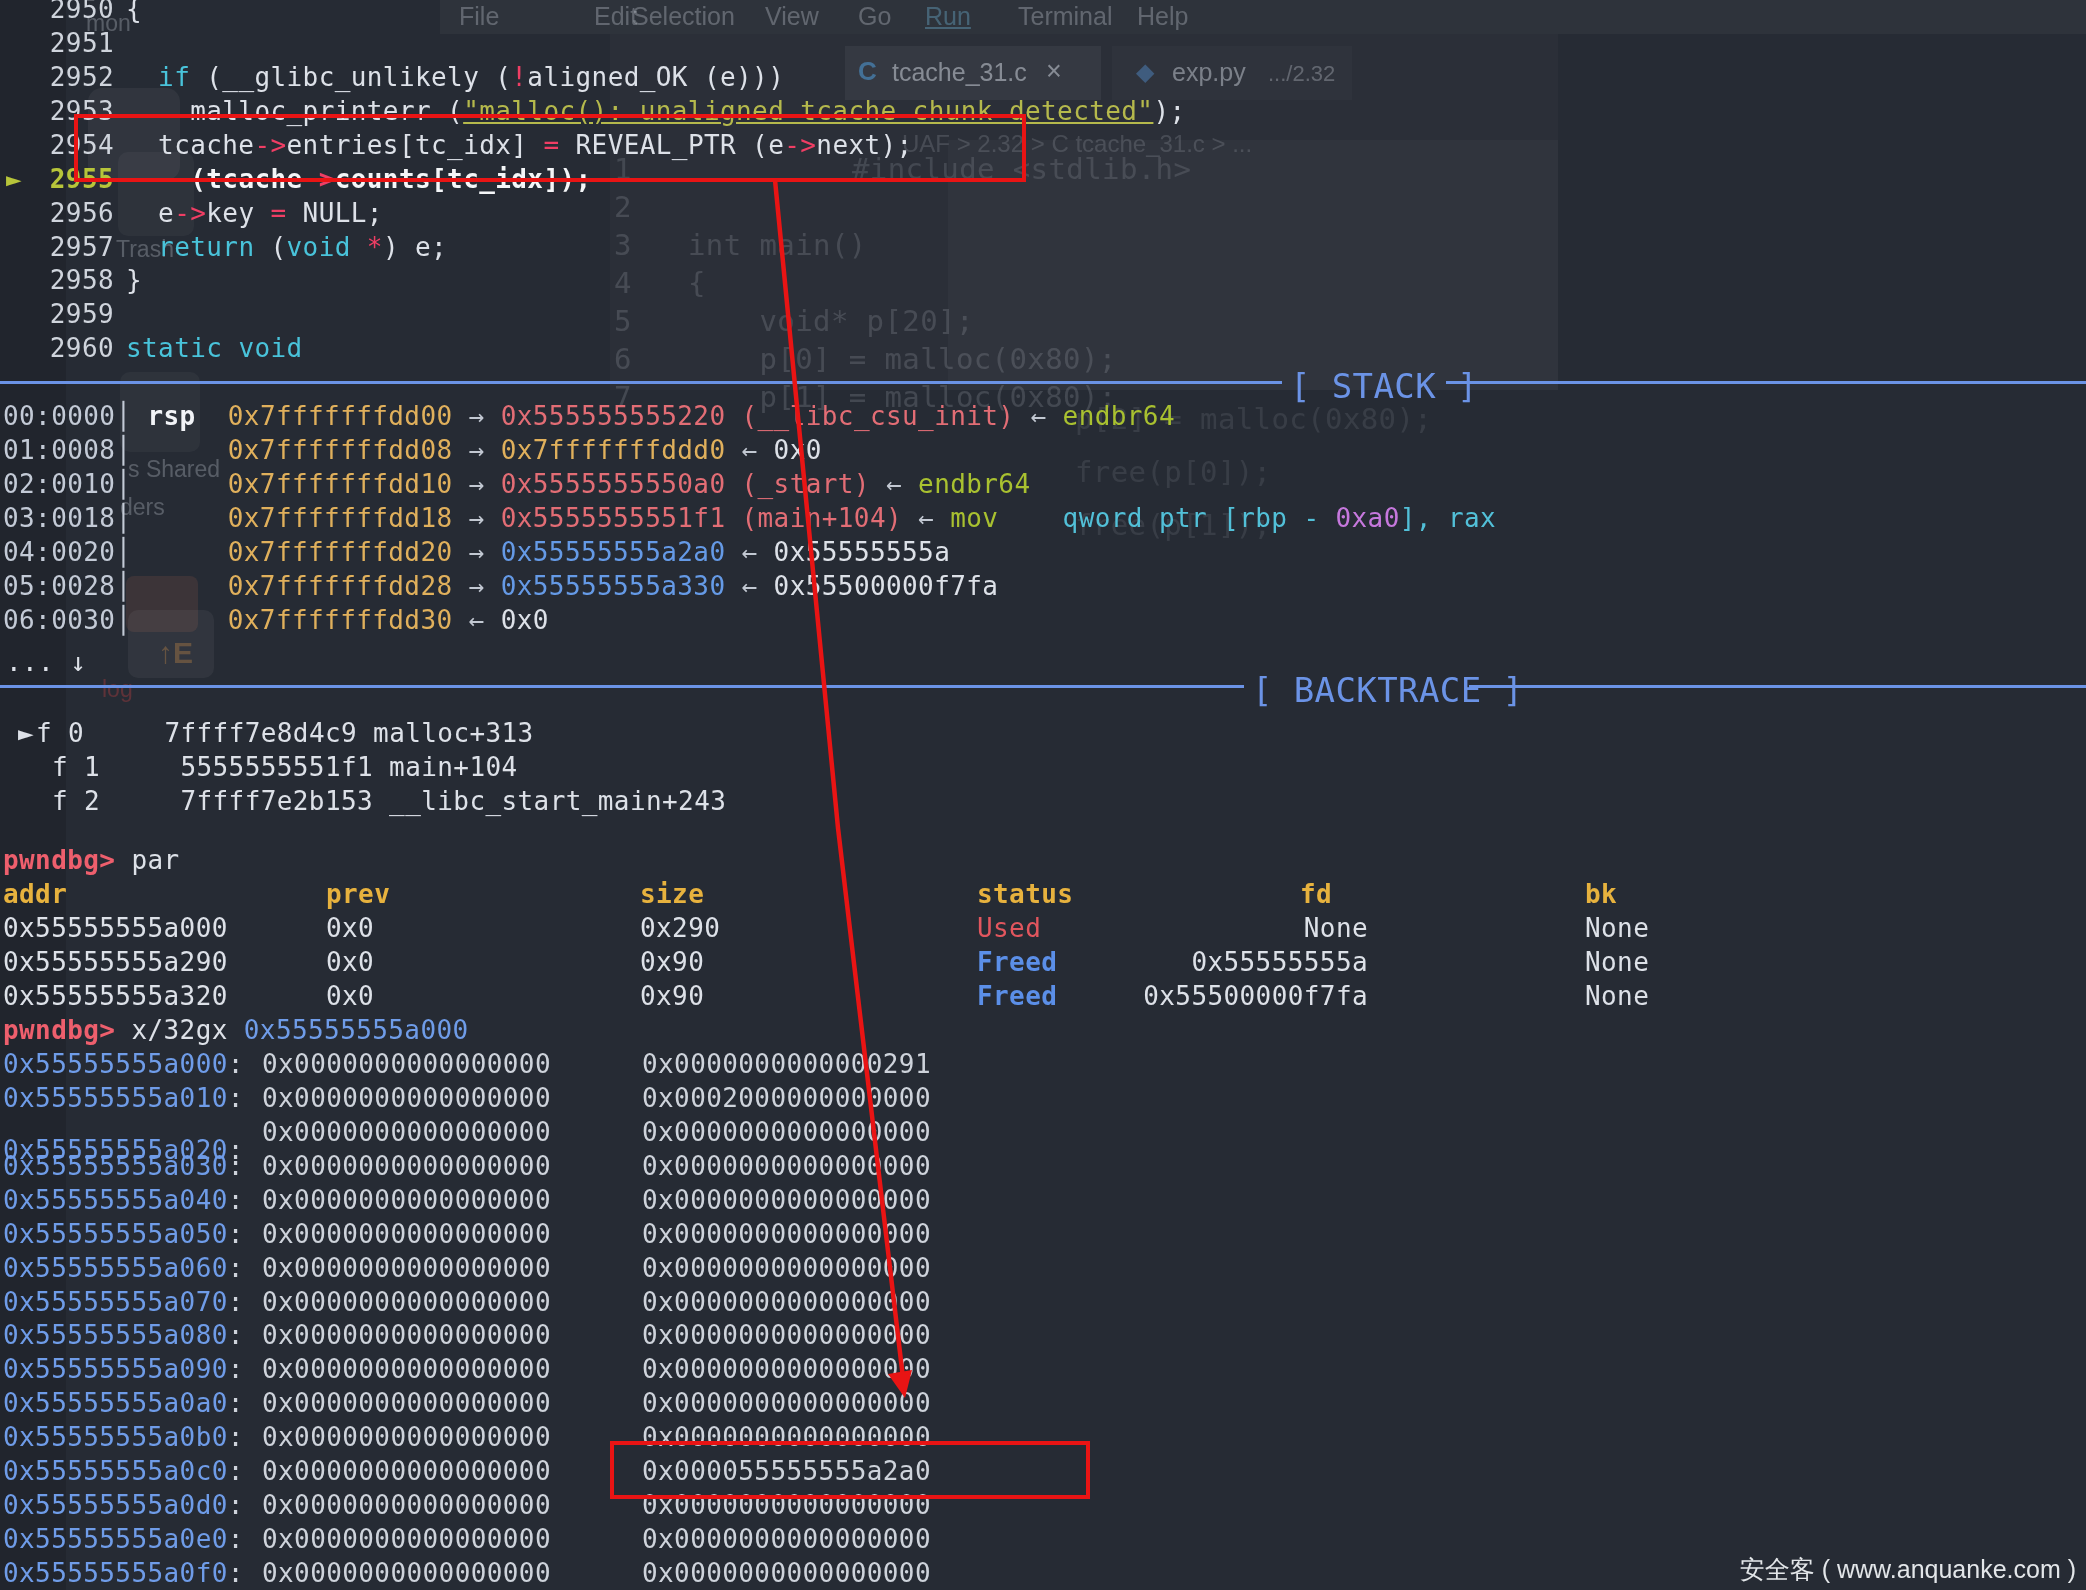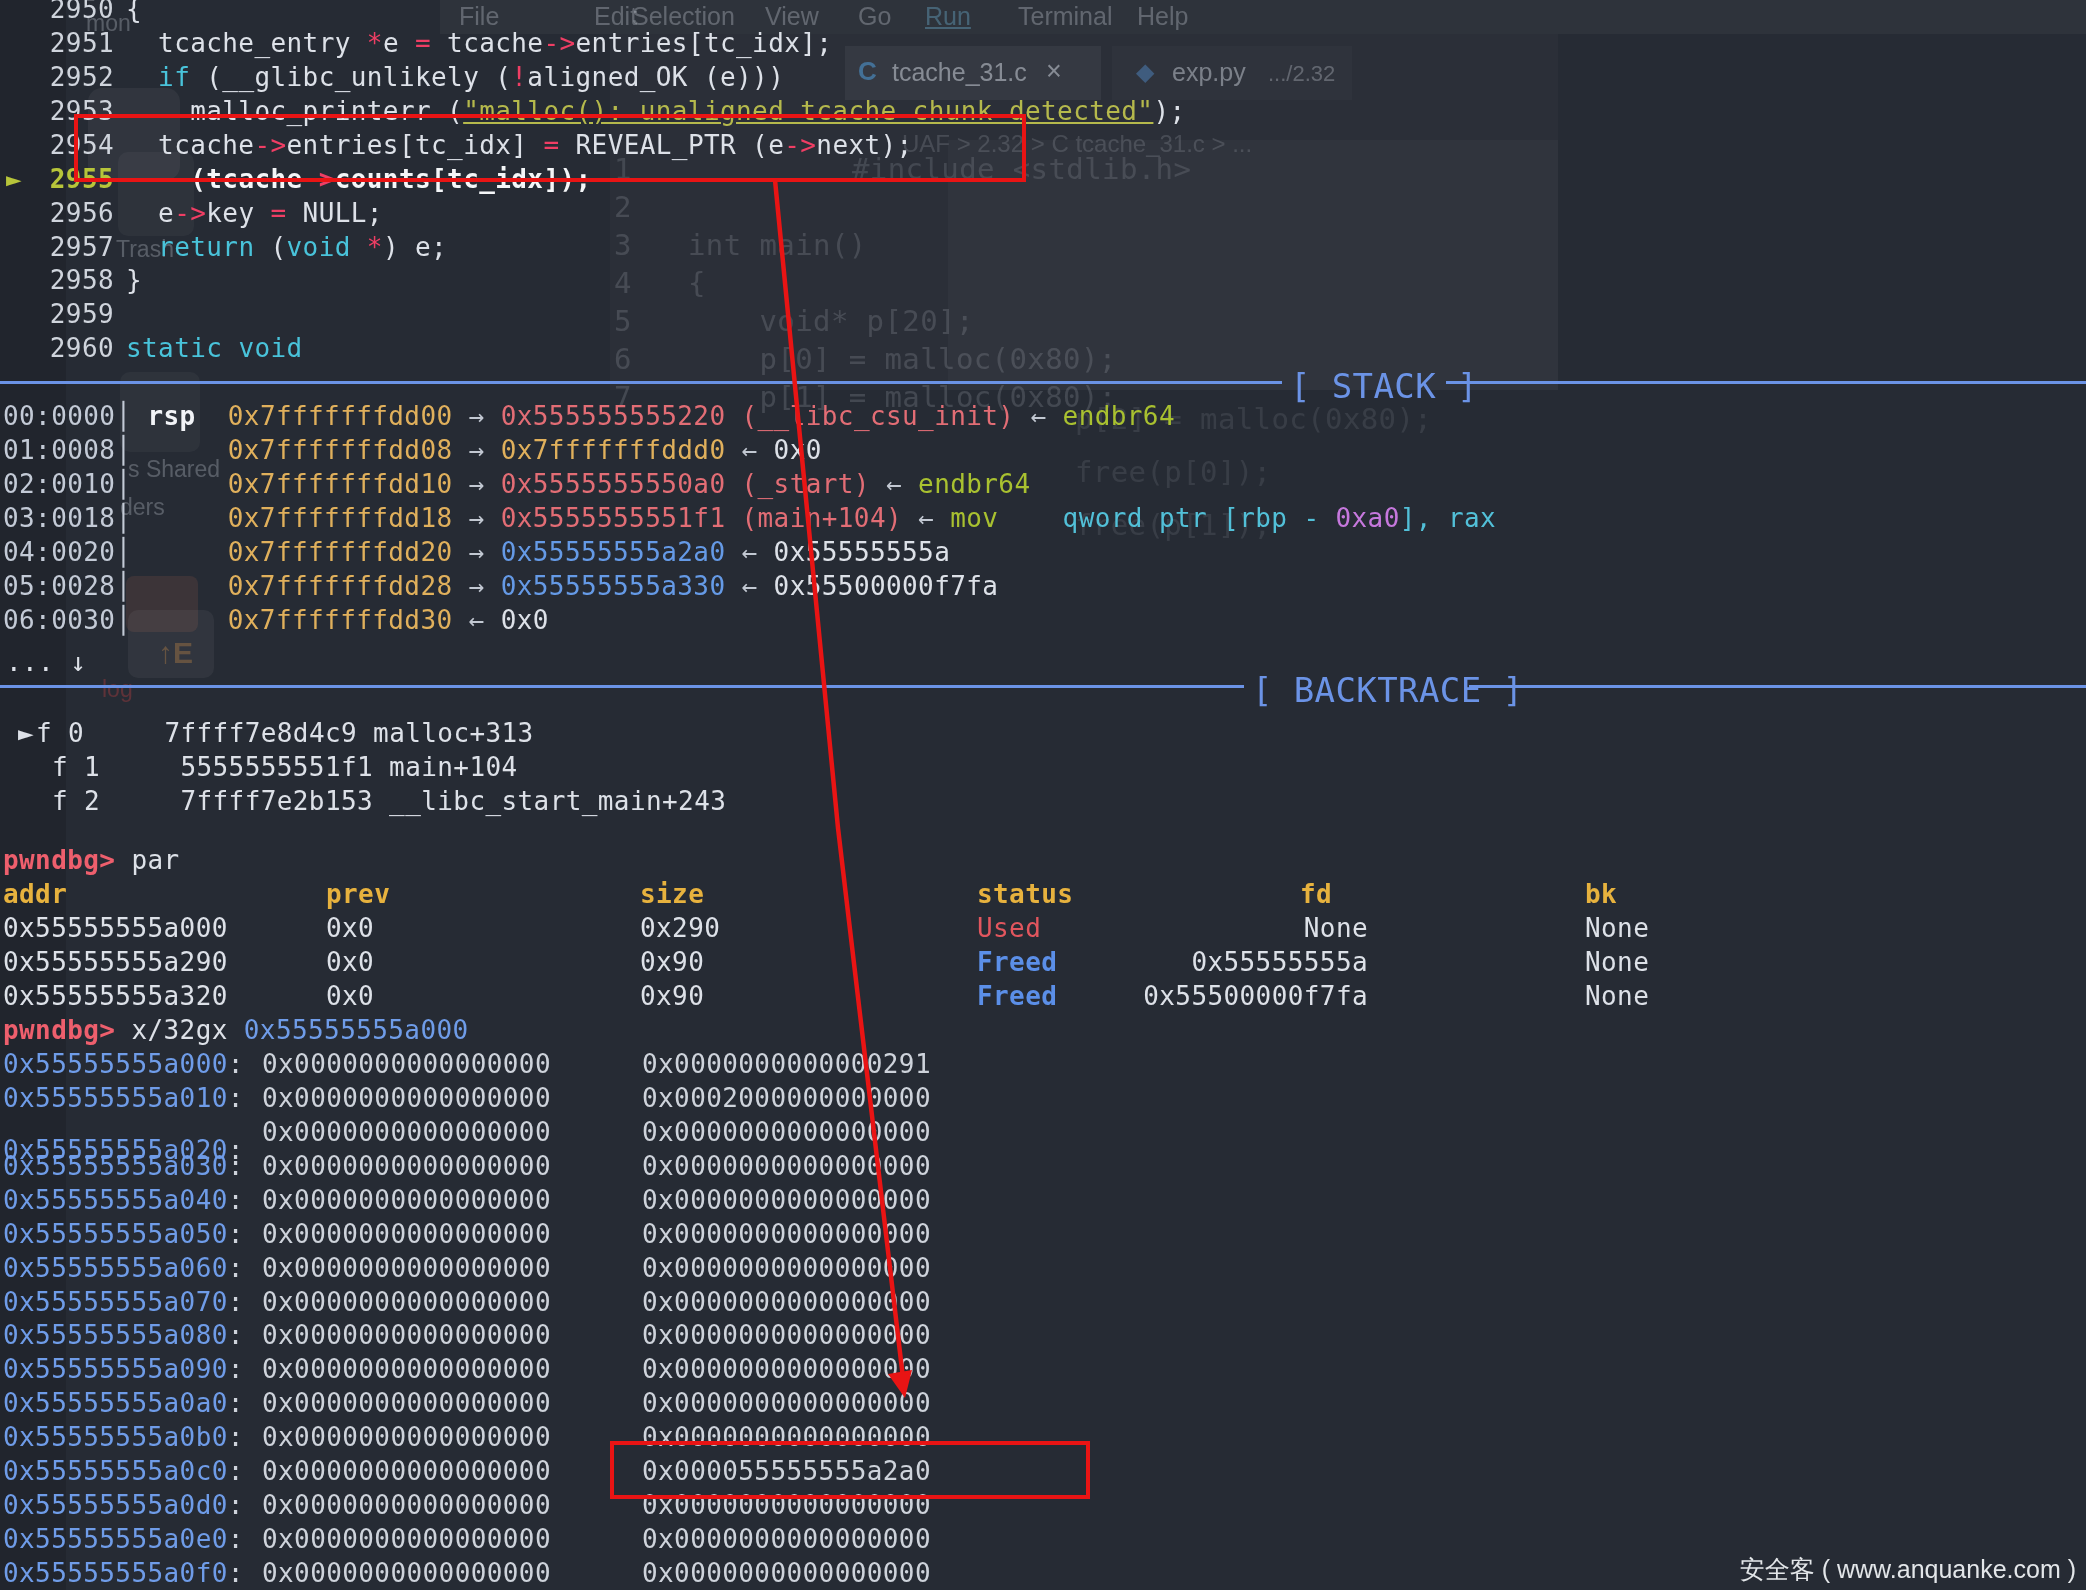--- a/index.html
+++ b/index.html
@@ -81,21 +81,21 @@
       <span class="ghost sans" style="left: 86px; top: 10px; font-size: 23px; opacity: 0.28; color: rgb(215, 221, 230); font-weight: normal;">mon</span>
       <span class="ghost sans" style="left: 116px; top: 236px; font-size: 23px; opacity: 0.28; color: rgb(215, 221, 230); font-weight: normal;">Trash</span>
       <span class="ghost sans" style="left: 128px; top: 456px; font-size: 23px; opacity: 0.28; color: rgb(215, 221, 230); font-weight: normal;">s Shared</span>
       <span class="ghost sans" style="left: 120px; top: 494px; font-size: 23px; opacity: 0.28; color: rgb(215, 221, 230); font-weight: normal;">ders</span>
       <span class="ghost sans" style="left: 102px; top: 676px; font-size: 23px; opacity: 0.28; color: #ef4444; font-weight: normal;">log</span>
       <span class="ghost sans" style="left: 158px; top: 636px; font-size: 30px; opacity: 0.3; color: rgb(224, 154, 74); font-weight: bold;">↑E</span>
     </div>
   <div id="terminal">
     <div id="source-section">
         <div class="row mono src-row" style="top: -8px;"><span class="src-mk"></span><span class="src-num">2950</span><span class="src-code"><span class="c-w">{</span></span></div>
-        <div class="row mono src-row" style="top: 25.93px;"><span class="src-mk"></span><span class="src-num">2951</span><span class="src-code"><span class="c-w">  tcache_entry </span><span class="c-op">*</span><span class="c-w">e </span><span class="c-op">=</span><span class="c-w"> tcache</span><span class="c-op">-&gt;</span><span class="c-w">entries[tc_idx];</span></span></div>
+        <div class="row mono src-row" style="top: 25.93px;"><span class="src-mk"></span><span class="src-num">2951</span></div>
         <div class="row mono src-row" style="top: 59.86px;"><span class="src-mk"></span><span class="src-num">2952</span><span class="src-code"><span class="c-w">  </span><span class="c-kw">if</span><span class="c-w"> (__glibc_unlikely (</span><span class="c-op">!</span><span class="c-w">aligned_OK (e)))</span></span></div>
         <div class="row mono src-row" style="top: 93.79px;"><span class="src-mk"></span><span class="src-num">2953</span><span class="src-code"><span class="c-w">    malloc_printerr (</span><span class="c-str">"malloc(): unaligned tcache chunk detected"</span><span class="c-w">);</span></span></div>
         <div class="row mono src-row" style="top: 127.72px;"><span class="src-mk"></span><span class="src-num">2954</span><span class="src-code"><span class="c-w">  tcache</span><span class="c-op">-&gt;</span><span class="c-w">entries[tc_idx] </span><span class="c-op">=</span><span class="c-w"> REVEAL_PTR (e</span><span class="c-op">-&gt;</span><span class="c-w">next);</span></span></div>
         <div class="row mono src-row" style="top: 161.65px;"><span class="src-mk">►</span><span class="src-num cur">2955</span><span class="src-code"><span class="c-b">  </span><span class="c-opb">--</span><span class="c-b">(tcache</span><span class="c-opb">-&gt;</span><span class="c-b">counts[tc_idx]);</span></span></div>
         <div class="row mono src-row" style="top: 195.58px;"><span class="src-mk"></span><span class="src-num">2956</span><span class="src-code"><span class="c-w">  e</span><span class="c-op">-&gt;</span><span class="c-w">key </span><span class="c-op">=</span><span class="c-w"> NULL;</span></span></div>
         <div class="row mono src-row" style="top: 229.51px;"><span class="src-mk"></span><span class="src-num">2957</span><span class="src-code"><span class="c-w">  </span><span class="c-kw">return</span><span class="c-w"> (</span><span class="c-kw">void</span><span class="c-w"> </span><span class="c-op">*</span><span class="c-w">) e;</span></span></div>
         <div class="row mono src-row" style="top: 263.44px;"><span class="src-mk"></span><span class="src-num">2958</span><span class="src-code"><span class="c-w">}</span></span></div>
         <div class="row mono src-row" style="top: 297.37px;"><span class="src-mk"></span><span class="src-num">2959</span><span class="src-code"></span></div>
         <div class="row mono src-row" style="top: 331.3px;"><span class="src-mk"></span><span class="src-num">2960</span><span class="src-code"><span class="c-kw">static</span><span class="c-w"> </span><span class="c-kw">void</span></span></div>
       </div>

